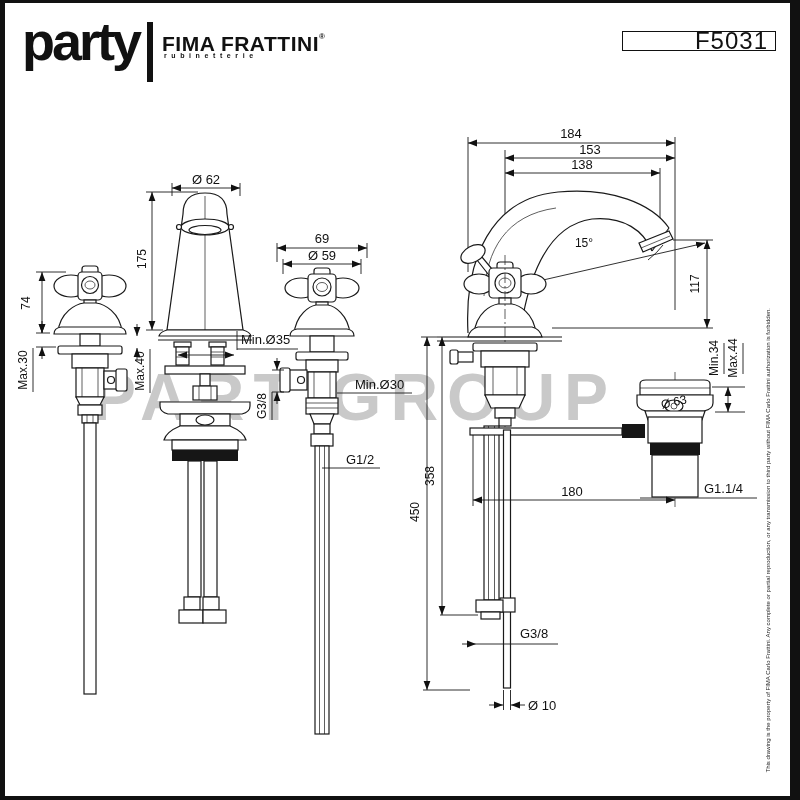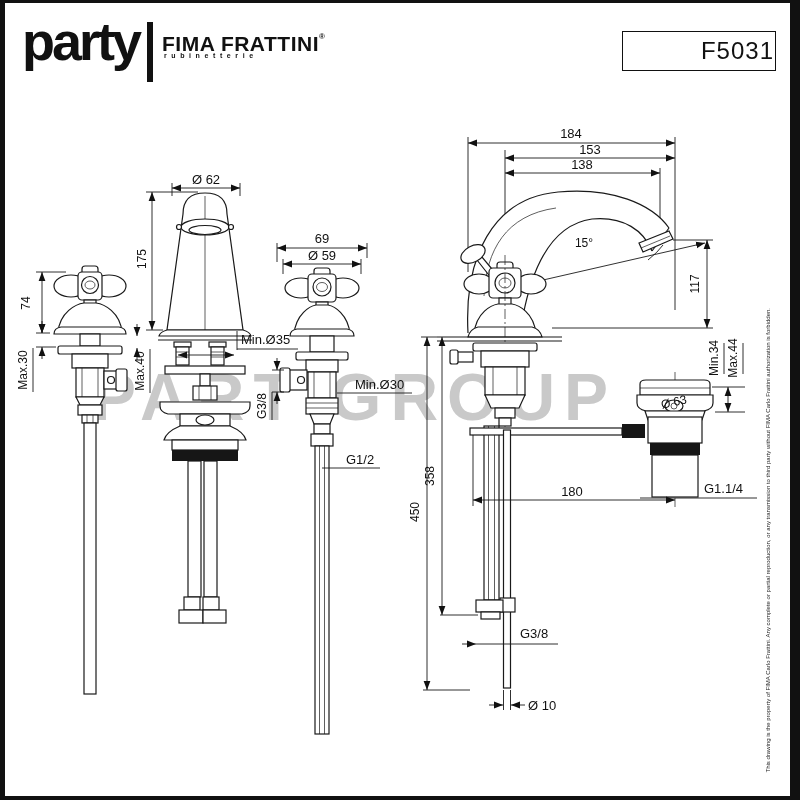--- a/index.html
+++ b/index.html
@@ -16,22 +16,22 @@
 
   
   #logo{left:22px;top:14px;height:70px;color:#111;}
   #logo-fima{position:absolute;left:0;top:0;font-size:54px;font-weight:bold;letter-spacing:-3px;line-height:54px;}
   #logo-sep{position:absolute;left:125px;top:8px;width:6px;height:60px;background:#111;}
   #logo-carlo{position:absolute;left:140px;top:18px;font-size:21px;font-weight:bold;letter-spacing:.5px;white-space:nowrap;}
   #logo-reg{font-size:8px;vertical-align:top;}
   #logo-sub{position:absolute;left:142px;top:38px;font-size:7px;font-weight:bold;letter-spacing:4.6px;white-space:nowrap;}
 
   
-  #model-box{left:622px;top:31px;width:154px;height:40px;border:1.6px solid #111;
-             display:flex;align-items:center;justify-content:flex-end;padding-right:1px;box-sizing:border-box;
+  #model-box{left:622px;top:31px;width:154px;height:20px;border:1.6px solid #111;
+             display:flex;align-items:center;justify-content:flex-end;padding-right:7px;box-sizing:border-box;
              font-size:24px;letter-spacing:1px;color:#111;}
 
   
   #watermark{left:92px;top:364px;font-size:66px;font-weight:bold;letter-spacing:9px;
              color:#c9c9c9;white-space:nowrap;z-index:1;line-height:66px;}
 
   
   #side-note{left:535px;top:532px;width:470px;height:11px;font-size:6px;color:#222;
              transform:rotate(-90deg);transform-origin:center;white-space:nowrap;z-index:3;}
 

